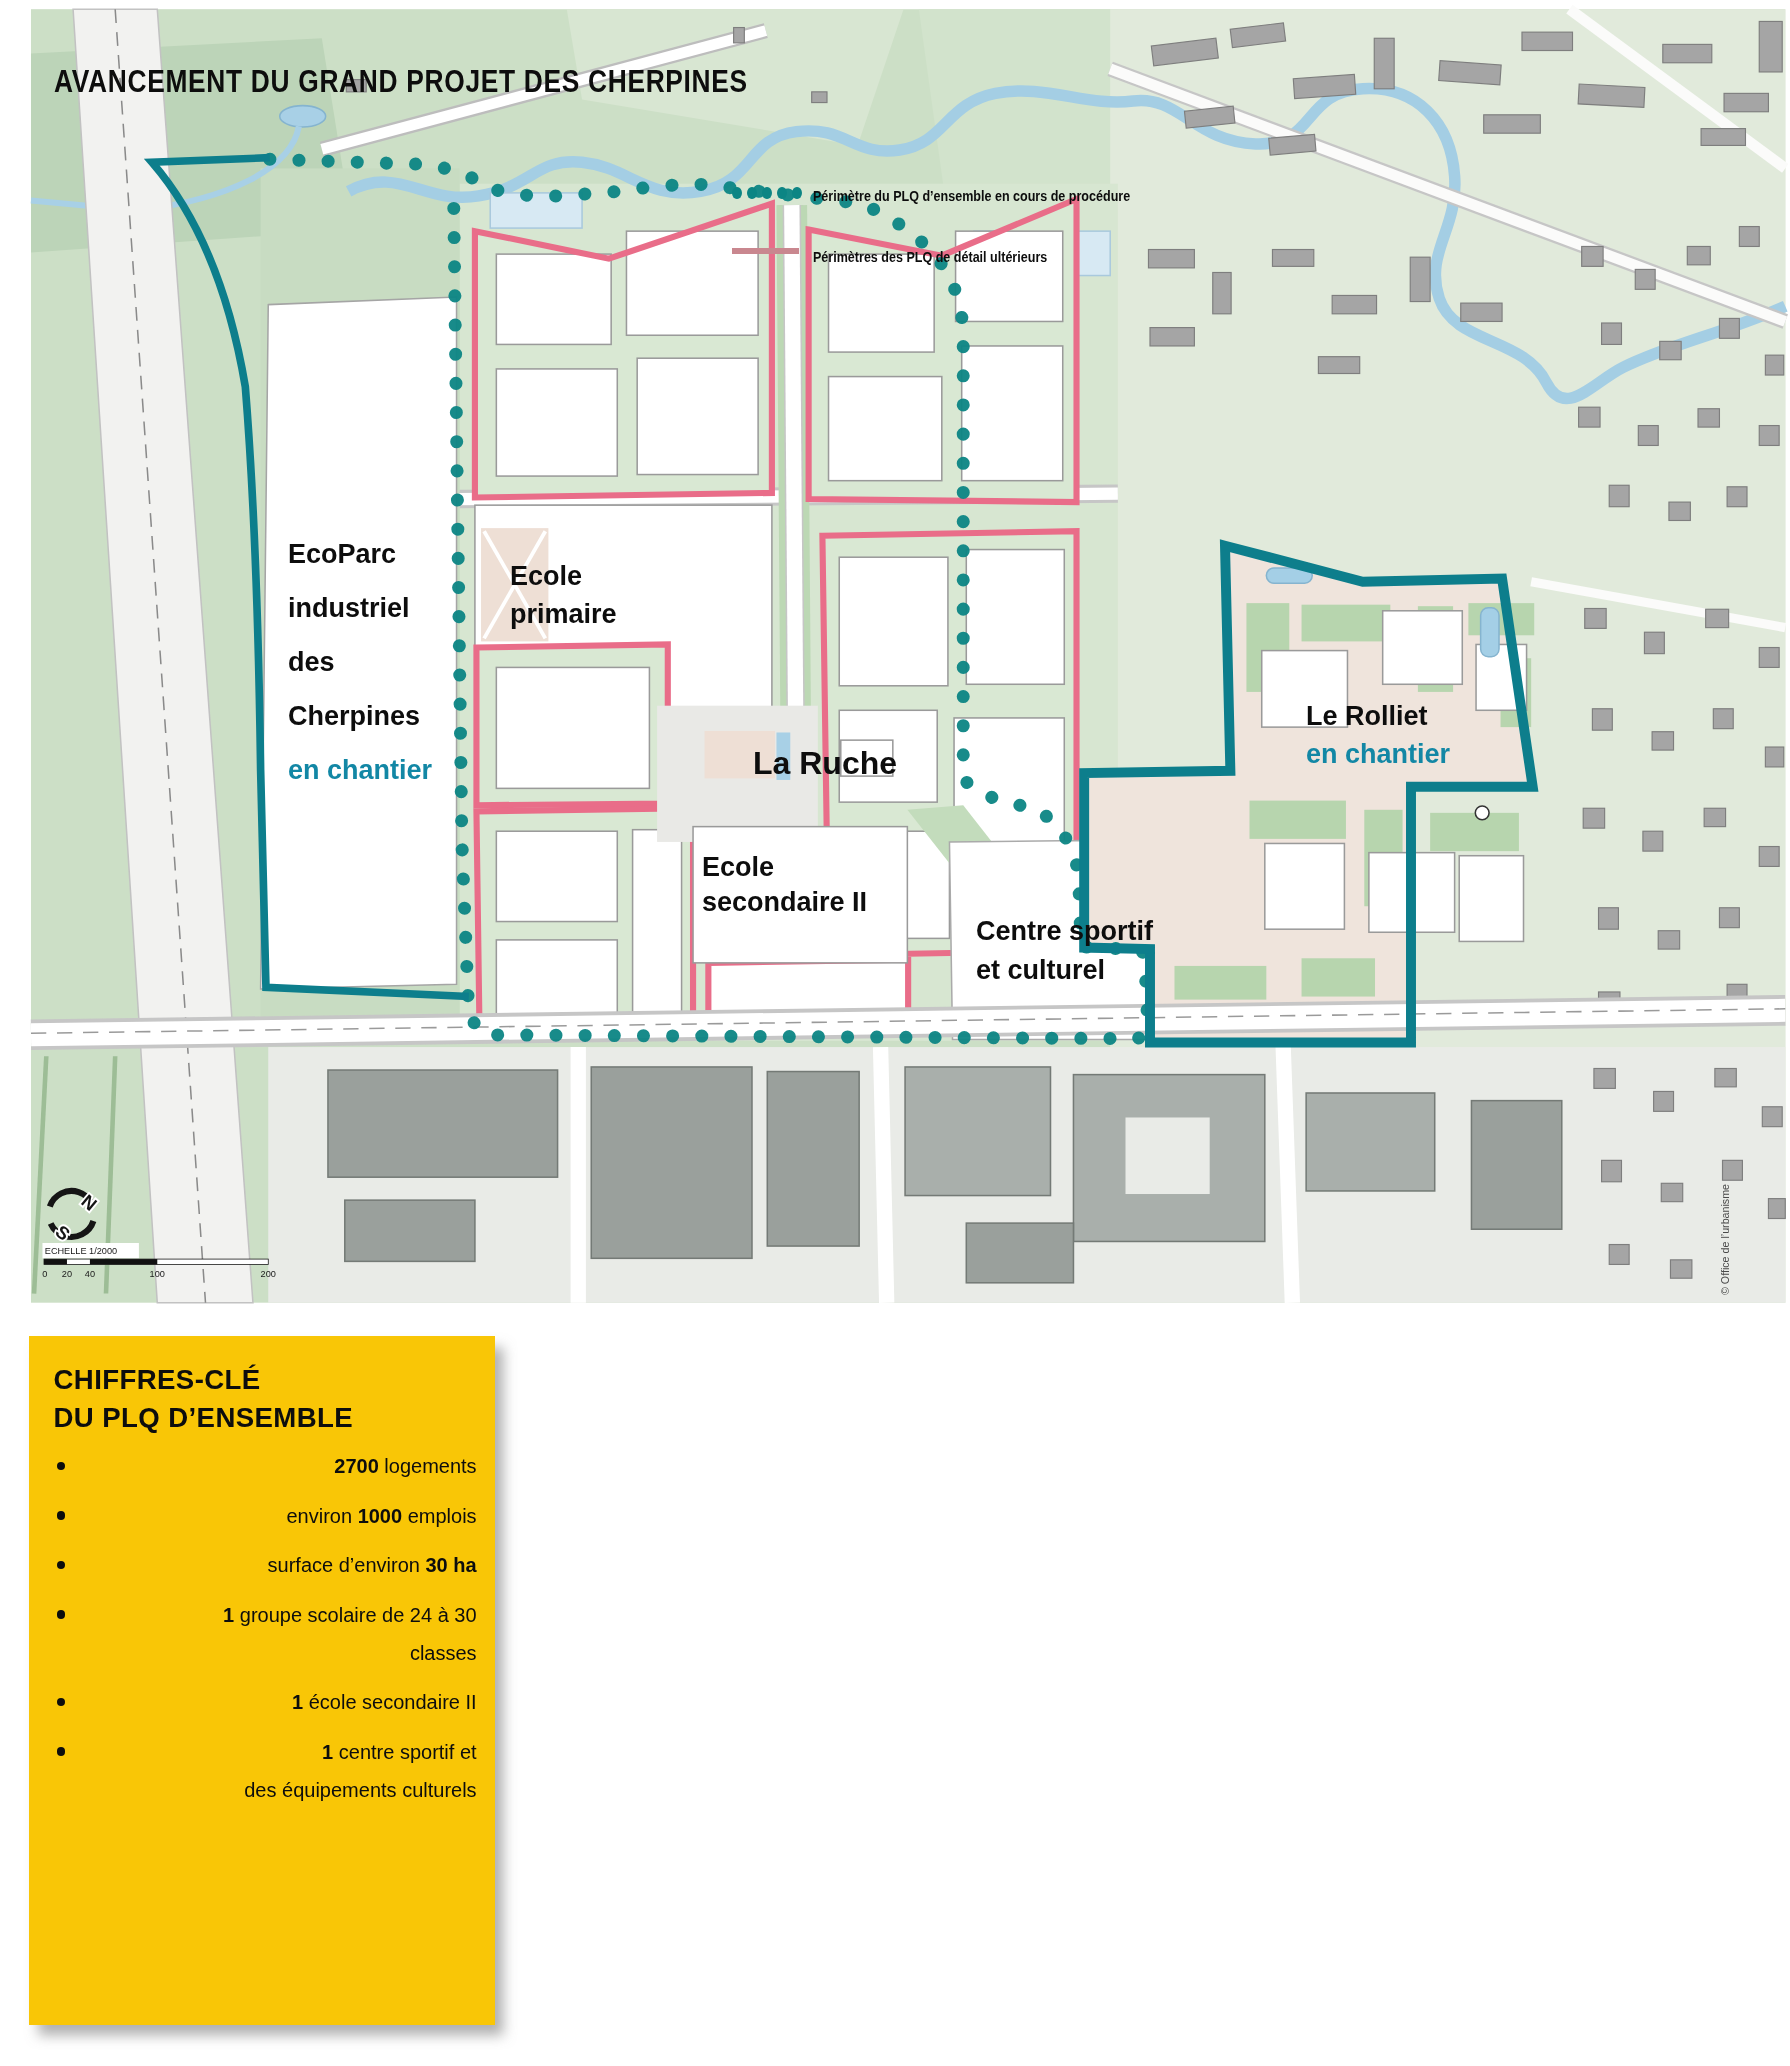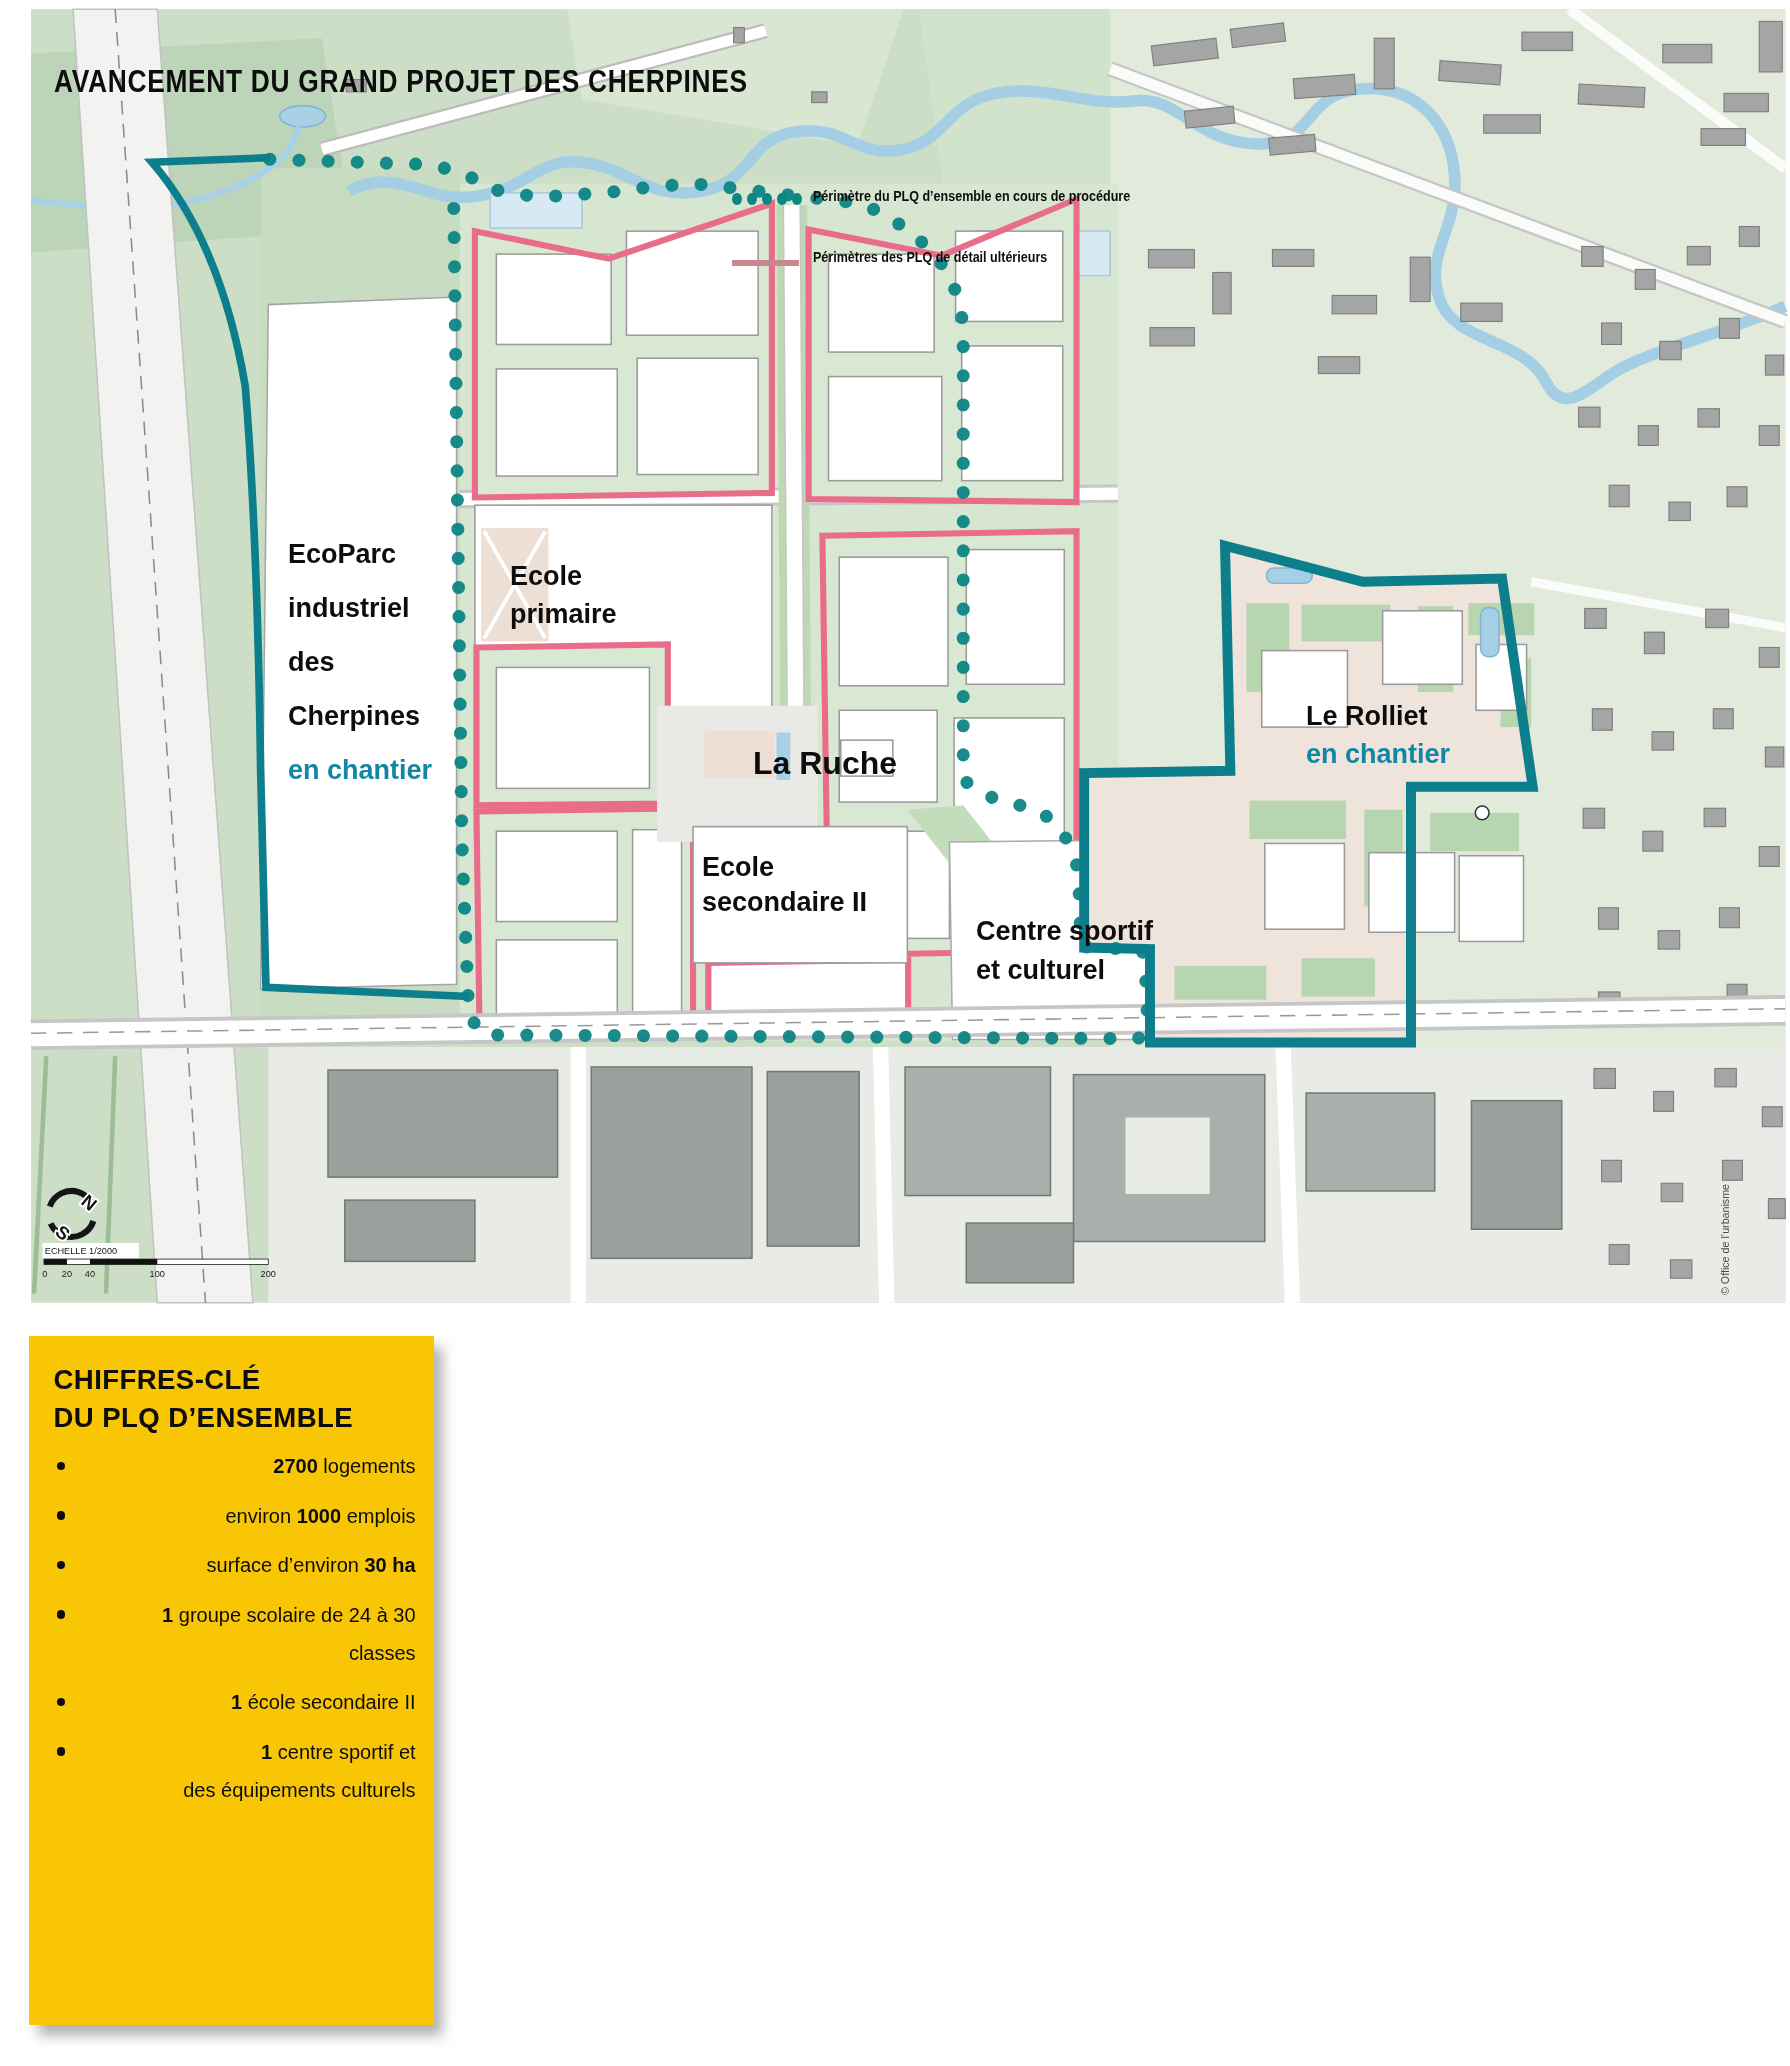--- a/index.html
+++ b/index.html
@@ -3,37 +3,37 @@
 <meta charset="utf-8">
 <style>
   html,body{margin:0;padding:0;background:#fff;}
   .page{position:relative;width:1791px;height:2066px;background:#fff;overflow:hidden;
         font-family:"Liberation Sans", sans-serif;}
   .map-area{position:absolute;left:0;top:0;width:1791px;height:1305px;}
   .map-svg{position:absolute;left:0;top:0;}
   .map-title{position:absolute;left:54px;top:64px;font-size:31px;font-weight:bold;color:#0d0d0d;
              letter-spacing:0.8px;transform:scaleX(.85);transform-origin:left top;white-space:nowrap;}
   .legend{position:absolute;left:732px;top:176px;width:429px;}
-  .legend-row{position:absolute;left:0;display:flex;align-items:flex-end;}
+  .legend-row{position:absolute;left:0;display:flex;align-items:flex-start;}
   .legend-text{font-size:15.3px;font-weight:bold;color:#0d0d0d;white-space:nowrap;
                transform:scaleX(.82);transform-origin:left center;}
   .dots-swatch{display:inline-flex;gap:5.4px;margin-right:10.7px;width:70px;}
   .dots-swatch i{width:12.2px;height:12.2px;border-radius:50%;background:#0C8584;display:inline-block;}
   .pink-swatch{width:67px;height:6.1px;background:#C9878F;margin-right:13.8px;display:inline-block;}
   .map-label{position:absolute;font-weight:bold;color:#0d0d0d;font-size:27px;white-space:nowrap;}
   .map-label .teal{color:#1287A5;}
   .lbl-ecoparc{left:288px;top:527px;line-height:54px;}
   .lbl-primaire{left:510px;top:557px;line-height:38px;}
   .lbl-laruche{left:753px;top:745px;font-size:32px;}
   .lbl-secondaire{left:702px;top:850px;line-height:35px;}
   .lbl-sportif{left:976px;top:912px;line-height:39px;}
   .lbl-rolliet{left:1306px;top:697px;line-height:38px;}
   .map-credit{position:absolute;left:1719px;top:1295px;transform:rotate(-90deg);
               transform-origin:0 0;font-size:10.7px;color:#4a4a4a;white-space:nowrap;}
-  .infobox{position:absolute;left:29px;top:1336px;width:405px;height:689px;background:#F9C606;
+  .infobox{position:absolute;left:29px;top:1336px;width:466px;height:689px;background:#F9C606;
            box-shadow:9.2px 10.7px 12.2px rgba(110,110,110,.55);box-sizing:border-box;
            padding:24.5px 18.4px 0 24.5px;color:#0d0d0d;}
   .infobox-title{font-size:27.6px;font-weight:bold;line-height:38px;letter-spacing:0.4px;}
   .infobox ul{list-style:none;margin:10.7px 0 0 0;padding:0;}
   .infobox li{position:relative;padding-left:32px;font-size:20px;line-height:38px;
               margin-bottom:11.5px;white-space:pre-line;text-align:right;}
   .infobox li::before{content:"";position:absolute;left:3.1px;top:14.5px;width:8.4px;height:8.4px;
               border-radius:50%;background:#0d0d0d;}
   .infobox li span.b{font-weight:bold;}
 </style>

